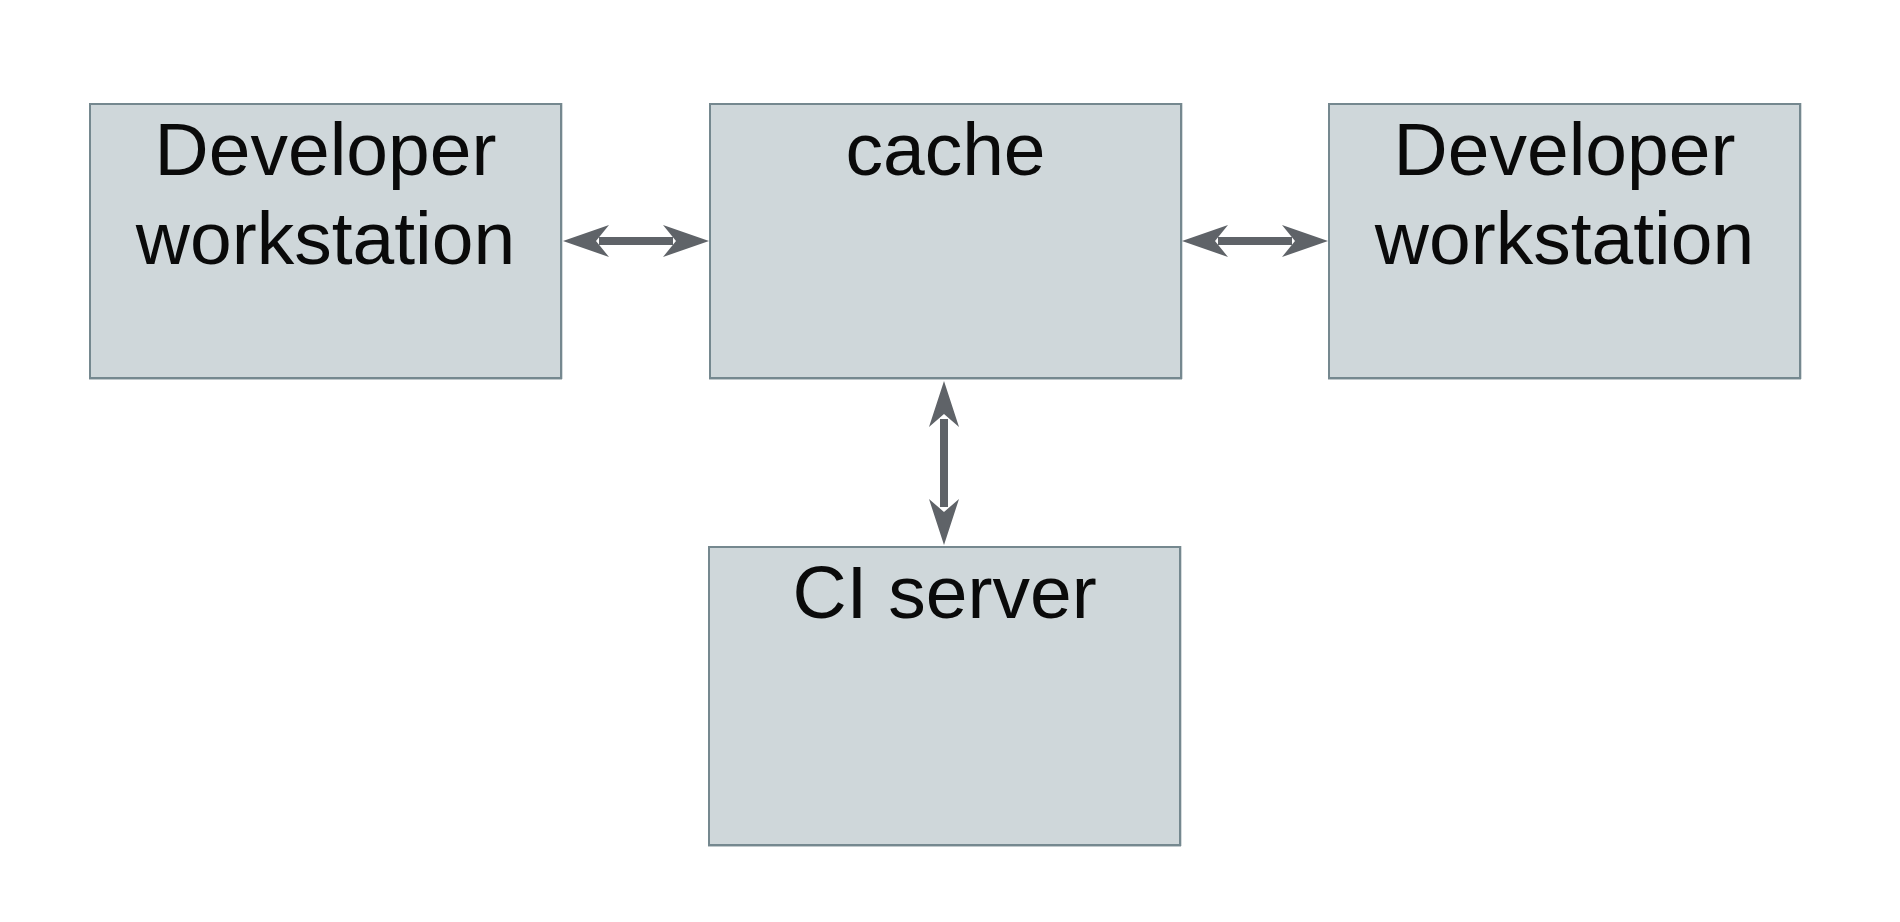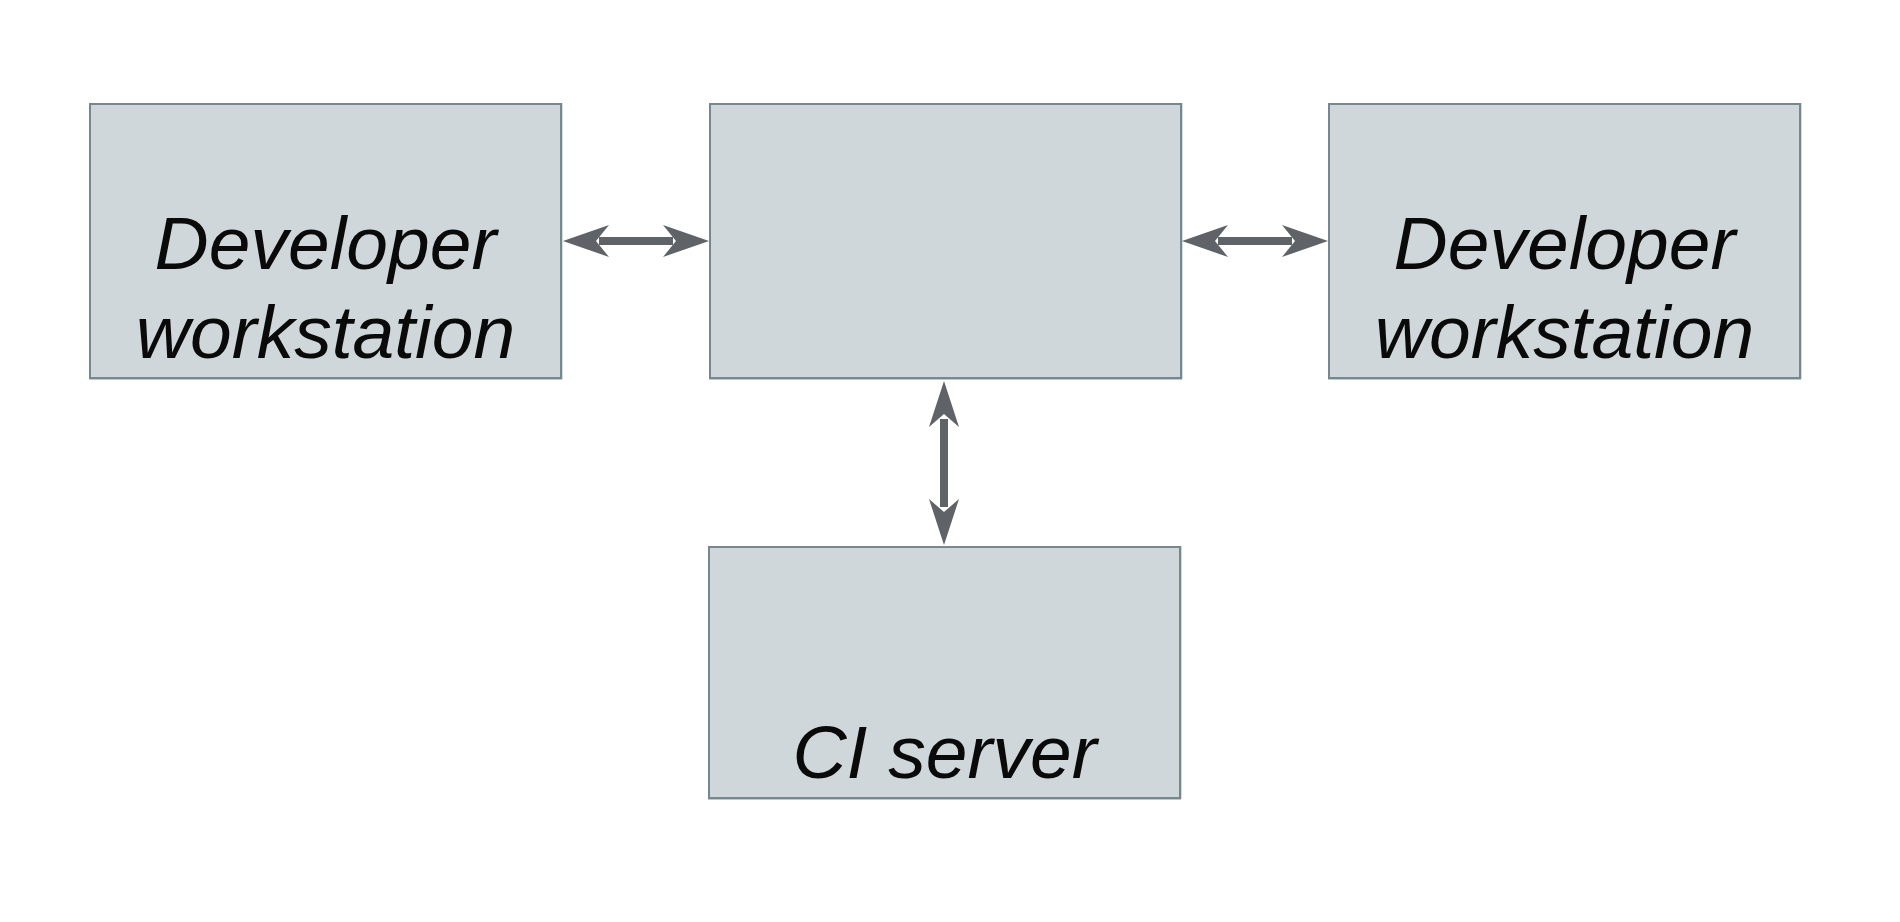--- a/index.html
+++ b/index.html
@@ -26,33 +26,32 @@
   .node {
     position: absolute;
     width: 473px;
     height: 276px;
     background: var(--node-fill);
     border: 2px solid var(--node-border);
     box-shadow: 0 1px 0 rgba(117, 136, 143, 0.45), 1px 0 0 rgba(117, 136, 143, 0.3);
     display: flex;
     flex-direction: column;
     align-items: center;
-    justify-content: flex-end;
+    justify-content: flex-start;
     text-align: center;
     color: var(--text);
     font-size: 75px;
     line-height: 89px;
     font-weight: 400;
-    font-style: italic;
   }
   .node .line { display: block; white-space: nowrap; }
   .node-left   { left: 89px;   top: 103px; }
   .node-center { left: 709px;  top: 103px; }
   .node-right  { left: 1328px; top: 103px; }
-  .node-ci     { left: 708px;  top: 546px; height: 253px; }
+  .node-ci     { left: 708px;  top: 546px; height: 300px; }
   .arrow {
     position: absolute;
     color: var(--arrow);
     display: block;
   }
   .arrow-h1 { left: 563px;  top: 223px; }
   .arrow-h2 { left: 1182px; top: 223px; }
   .arrow-v  { left: 926px;  top: 381px; }
 </style>
 </head>
@@ -62,20 +61,21 @@
 
   <div class="node node-left">
     <div class="node-label">
         <div class="line">Developer</div>
         <div class="line">workstation</div>
       </div>
   </div>
 
   <div class="node node-center">
     <div class="node-label">
+        <div class="line">cache</div>
       </div>
   </div>
 
   <div class="node node-right">
     <div class="node-label">
         <div class="line">Developer</div>
         <div class="line">workstation</div>
       </div>
   </div>
 

